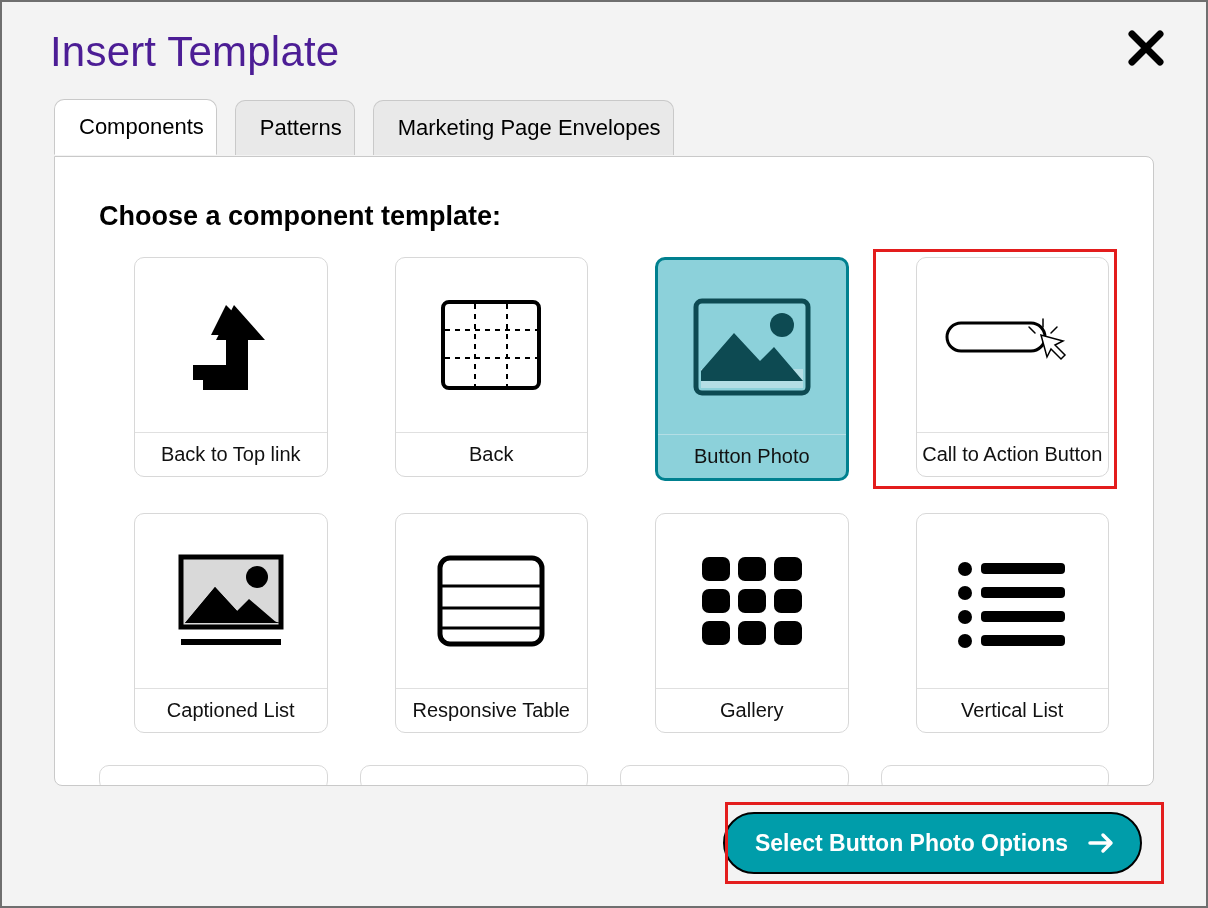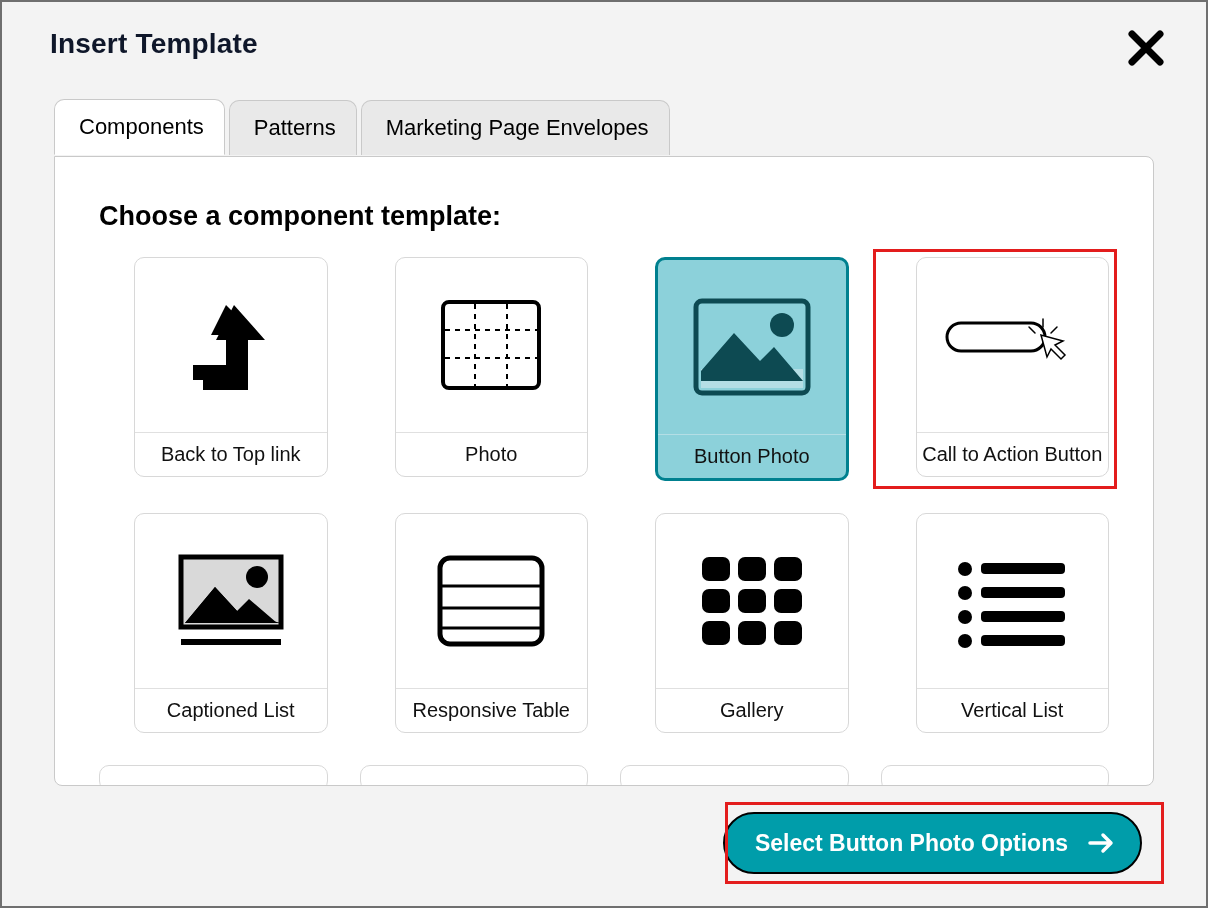--- a/index.html
+++ b/index.html
@@ -24,24 +24,24 @@
     position: absolute;
     left: 4px; top: 4px; right: 4px; bottom: 4px;
     background: #f3f3f3;
   }
 
   
   .dlg-title {
     position: absolute;
     left: 44px;
     top: 22px;
-    font-size: 28px;
-    font-weight: 700;
+    font-size: 42px;
+    font-weight: 400;
     letter-spacing: 0.2px;
-    color: #0f172a;
+    color: #4c1d95;
   }
   .close-btn {
     position: absolute;
     right: 36px;
     top: 22px;
     width: 40px;
     height: 40px;
     cursor: pointer;
   }
   .close-btn svg { width: 100%; height: 100%; }
@@ -49,28 +49,28 @@
   
   .tabbar {
     position: absolute;
     left: 48px;
     top: 92px;
     display: flex;
     align-items: flex-end;
     z-index: 2;
   }
   .tab {
-    padding: 14px 20px 14px 24px;
+    padding: 14px 12px 14px 24px;
     font-size: 22px;
     border: 1px solid #c9c9c9;
     border-bottom: none;
     background: #e9e9e9;
     border-top-left-radius: 10px;
     border-top-right-radius: 10px;
-    margin-right: 4px;
+    margin-right: 18px;
     cursor: pointer;
     position: relative;
     top: 1px;
   }
   .tab.active {
     background: #ffffff;
     border-color: #c9c9c9;
     border-bottom: 1px solid #ffffff;
     z-index: 3;
   }
@@ -229,21 +229,21 @@
         <div class="card">
           <div class="iconwrap">
             <span>
               <svg width="120" height="110" viewBox="0 0 120 110">
                 <rect x="12" y="12" width="96" height="86" rx="6" fill="none" stroke="#000" stroke-width="4"></rect>
                 <path d="M44 14 V96 M76 14 V96" stroke="#000" stroke-width="2" stroke-dasharray="5 5"></path>
                 <path d="M14 40 H106 M14 68 H106" stroke="#000" stroke-width="2" stroke-dasharray="5 5"></path>
               </svg>
             </span>
           </div>
-          <div class="label">Photo</div>
+          <div class="label">Back</div>
         </div>
 
         <div class="card selected" id="card-button-photo">
           <div class="iconwrap">
             <span>
               <svg width="140" height="120" viewBox="0 0 140 120">
                 <rect x="14" y="14" width="112" height="92" rx="6" fill="#8CD1DA" stroke="#0d4a52" stroke-width="5"></rect>
                 <rect x="19" y="82" width="102" height="19" fill="#b4dee5"></rect>
                 <path d="M19 84 L52 46 L78 74 L92 60 L121 94 L19 94 Z" fill="#0d4a52"></path>
                 <circle cx="100" cy="38" r="12" fill="#0d4a52"></circle>

